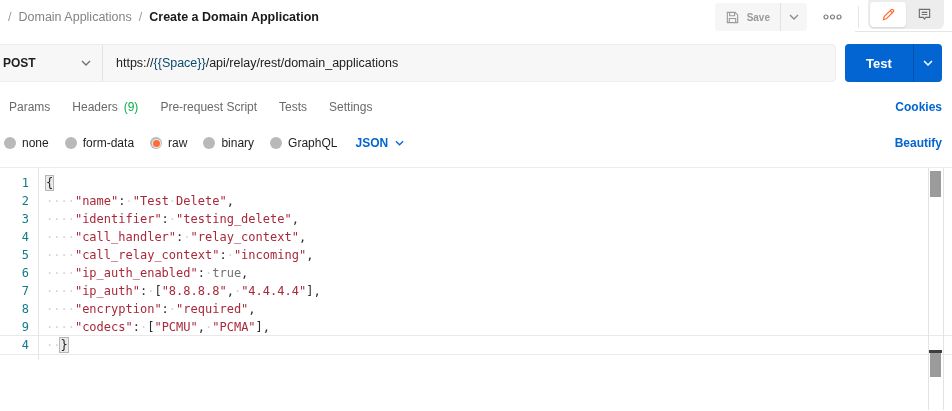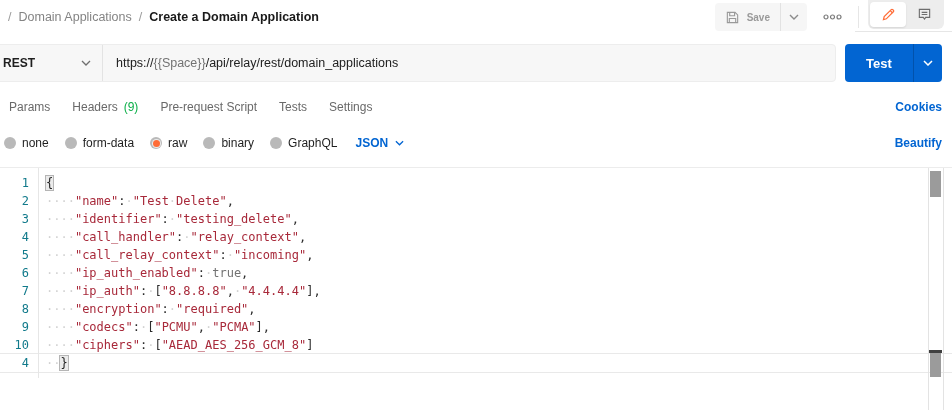--- a/index.html
+++ b/index.html
@@ -24,21 +24,21 @@
   .seg { width: 36px; display: flex; align-items: center; justify-content: center; border-radius: 4px; }
   .seg.sel { background: #fff; box-shadow: 0 1px 2px rgba(0,0,0,0.10); }
   .hdr-underline { position: absolute; right: 0; top: 31px; width: 97px; height: 1px; background: #e6e6e6; }
 
   
   .request-row { display: flex; align-items: stretch; margin: 10px 10px 0 -10px; height: 38px; gap: 9px; }
   .url-box { flex: 1; display: flex; background: #f7f7f7; border: 1px solid #ededed; border-radius: 4px; overflow: hidden; }
   .method { width: 112px; display: flex; align-items: center; justify-content: space-between; padding: 0 11px 0 12px; font-weight: bold; font-size: 12px; color: #1f1f1f; border-right: 1px solid #e3e3e3; cursor: pointer; }
   .method .chev { color: #6f6f6f; display: flex; }
   .url { flex: 1; display: flex; align-items: center; padding: 0 13px; font-size: 12.5px; color: #212121; white-space: nowrap; }
-  .url .var { color: #737373; }
+  .url .var { color: #0c4a6e; }
   .send-btn { width: 97px; background: #0265d2; border-radius: 4px; color: #fff; display: flex; align-items: stretch; cursor: pointer; }
   .send-main { flex: 1; display: flex; align-items: center; justify-content: center; font-weight: bold; font-size: 13px; }
   .send-chev { width: 29px; border-left: 1px solid rgba(0,0,0,0.18); display: flex; align-items: center; justify-content: center; }
 
   
   .tabs-row { display: flex; align-items: center; margin: 8px 10px 0 -2px; height: 34px; font-size: 12px; color: #696969; }
   .tab { padding: 0 11px; height: 34px; display: flex; align-items: center; gap: 6px; position: relative; cursor: pointer; white-space: nowrap; }
   .tab.active { color: #1a1a1a; }
   .tab.active::after { content: ""; position: absolute; left: 9px; right: 9px; bottom: 0; height: 2px; background: #ff6c37; }
   .tab .count { color: #0caf49; }
@@ -129,21 +129,21 @@
         </span>
       </div>
     </div>
   </div>
   <div class="hdr-underline"></div>
 </div>
 
 <div class="request-row">
   <div class="url-box">
     <div class="method">
-      <span>REST</span>
+      <span>POST</span>
       <span class="chev">
         <svg width="10" height="6" viewBox="0 0 10 6" fill="none" stroke="currentColor" stroke-width="1.3">
             <path d="M1 1l4 4 4-4"></path>
           </svg>
       </span>
     </div>
     <div class="url">
       <span>https://</span>
         <span class="var">{{Space}}</span>
         <span>/api/relay/rest/domain_applications</span>
@@ -224,21 +224,20 @@
       <div class="code-line spacer"><span class="ln"></span></div>
       <div class="code-line"><span class="ln">1</span><span class="cl"><span class="t-b">{</span></span></div>
       <div class="code-line"><span class="ln">2</span><span class="cl"><span class="t-w">····</span><span class="t-s">"name"</span><span class="t-p">:</span><span class="t-w">·</span><span class="t-s">"Test</span><span class="t-w">·</span><span class="t-s">Delete"</span><span class="t-p">,</span></span></div>
       <div class="code-line"><span class="ln">3</span><span class="cl"><span class="t-w">····</span><span class="t-s">"identifier"</span><span class="t-p">:</span><span class="t-w">·</span><span class="t-s">"testing_delete"</span><span class="t-p">,</span></span></div>
       <div class="code-line"><span class="ln">4</span><span class="cl"><span class="t-w">····</span><span class="t-s">"call_handler"</span><span class="t-p">:</span><span class="t-w">·</span><span class="t-s">"relay_context"</span><span class="t-p">,</span></span></div>
       <div class="code-line"><span class="ln">5</span><span class="cl"><span class="t-w">····</span><span class="t-s">"call_relay_context"</span><span class="t-p">:</span><span class="t-w">·</span><span class="t-s">"incoming"</span><span class="t-p">,</span></span></div>
       <div class="code-line"><span class="ln">6</span><span class="cl"><span class="t-w">····</span><span class="t-s">"ip_auth_enabled"</span><span class="t-p">:</span><span class="t-w">·</span><span class="t-k">true</span><span class="t-p">,</span></span></div>
       <div class="code-line"><span class="ln">7</span><span class="cl"><span class="t-w">····</span><span class="t-s">"ip_auth"</span><span class="t-p">:</span><span class="t-w">·</span><span class="t-p">[</span><span class="t-s">"8.8.8.8"</span><span class="t-p">,</span><span class="t-w">·</span><span class="t-s">"4.4.4.4"</span><span class="t-p">],</span></span></div>
       <div class="code-line"><span class="ln">8</span><span class="cl"><span class="t-w">····</span><span class="t-s">"encryption"</span><span class="t-p">:</span><span class="t-w">·</span><span class="t-s">"required"</span><span class="t-p">,</span></span></div>
       <div class="code-line"><span class="ln">9</span><span class="cl"><span class="t-w">····</span><span class="t-s">"codecs"</span><span class="t-p">:</span><span class="t-w">·</span><span class="t-p">[</span><span class="t-s">"PCMU"</span><span class="t-p">,</span><span class="t-w">·</span><span class="t-s">"PCMA"</span><span class="t-p">],</span></span></div>
-      <div class="code-line"><span class="ln">10</span><span class="cl"><span class="t-w">····</span><span class="t-s">"ciphers"</span><span class="t-p">:</span><span class="t-w">·</span><span class="t-p">[</span><span class="t-s">"AEAD_AES_256_GCM_8"</span><span class="t-p">]</span></span></div>
       <div class="code-line active"><span class="ln">4</span><span class="cl"><span class="t-w">··</span><span class="t-b">}</span></span></div>
       <div class="code-line spacer"><span class="ln"></span></div>
     </div>
   <div class="sb-line" style="left:928px;"></div>
   <div class="sb-line" style="left:943px;"></div>
   <div class="sb-thumb" style="left:930px;top:3px;height:26px;"></div>
   <div class="sb-marker" style="left:929px;top:182px;"></div>
   <div class="sb-thumb" style="left:930px;top:185px;height:24px;"></div>
 </div>
 

